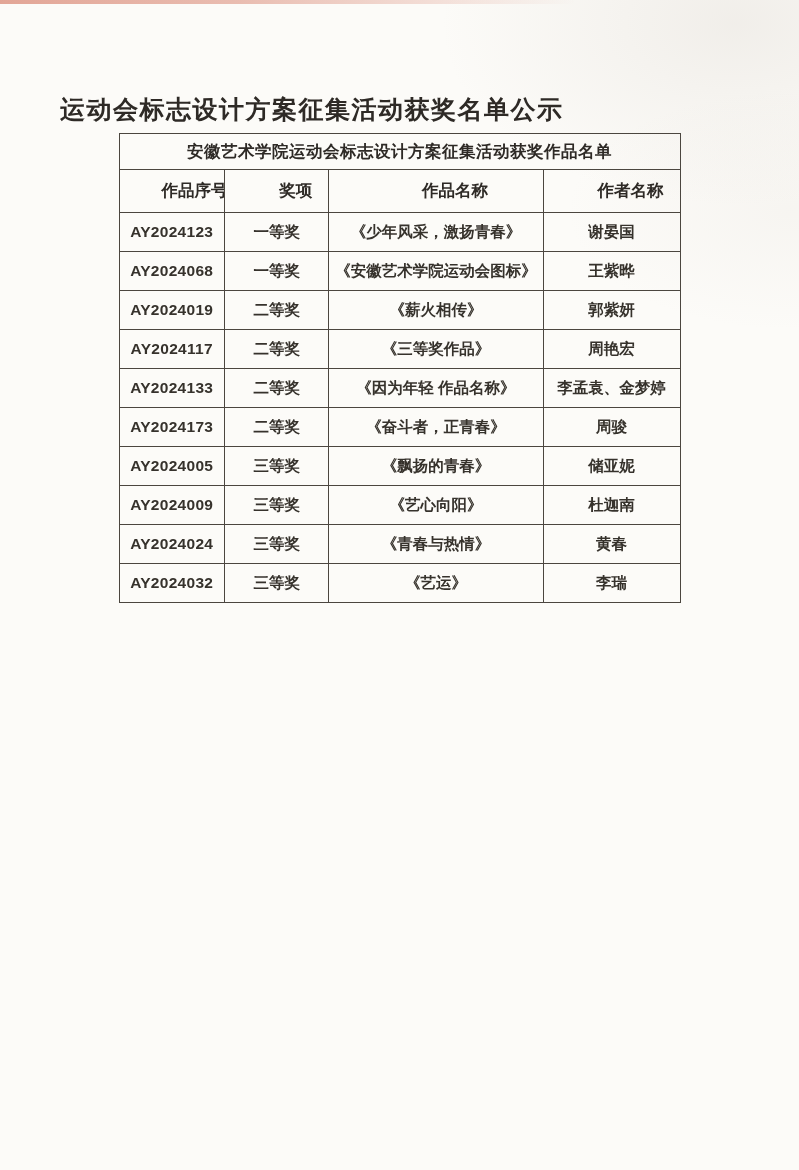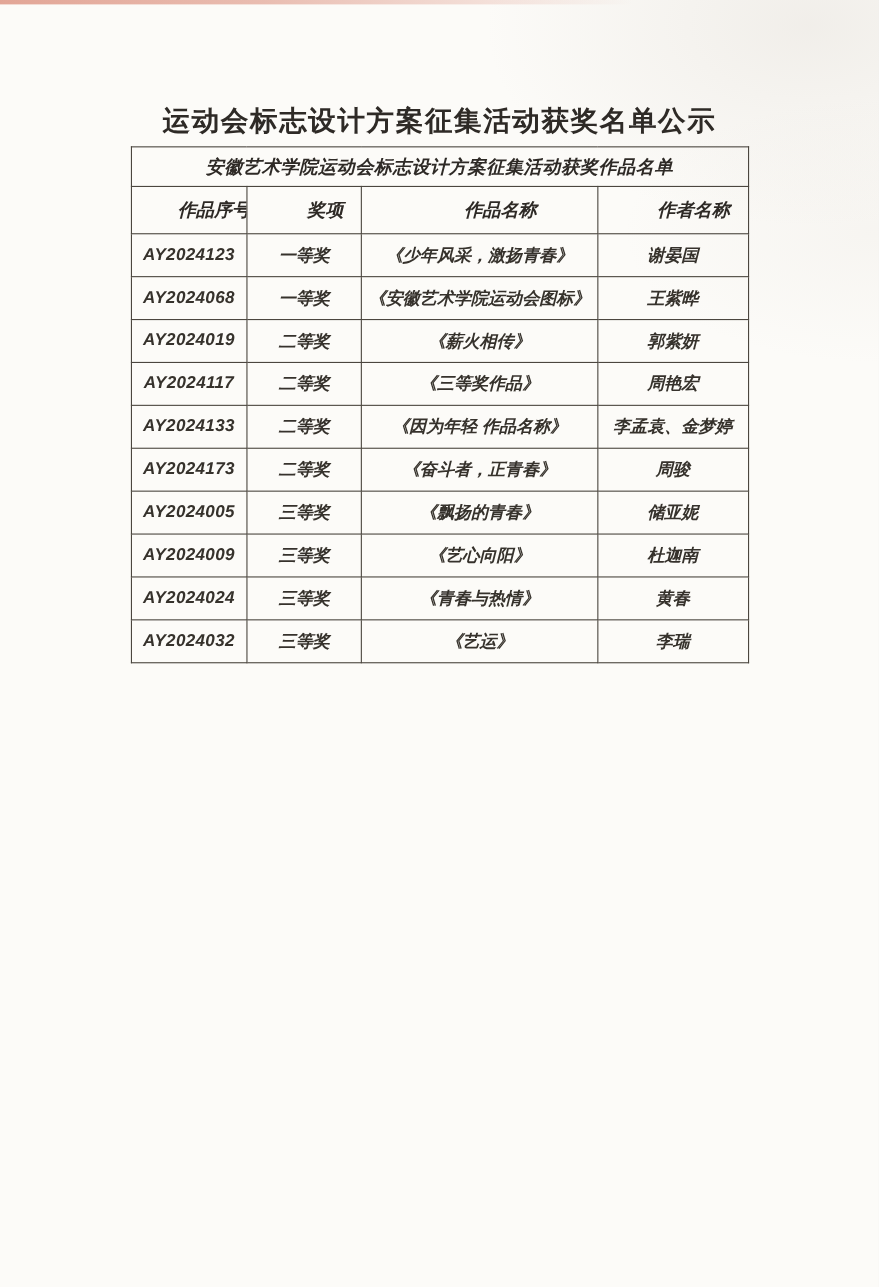--- a/index.html
+++ b/index.html
@@ -27,21 +27,21 @@
     width: 100%;
     height: 4px;
     background: linear-gradient(to right,
       rgba(205,95,70,0.55) 0%,
       rgba(205,95,70,0.40) 30%,
       rgba(205,95,70,0.18) 55%,
       rgba(205,95,70,0.0) 72%);
   }
   .doc-title {
     margin: 93px 60px 0 60px;
-    text-align: center;
+    text-align: left;
     font-family: "Liberation Sans", sans-serif;
     font-size: 25px;
     font-weight: 700;
     letter-spacing: 1.5px;
     color: #2e2a26;
   }
   .doc-paragraph {
     width: 570px;
     margin: 17px auto 0 auto;
     font-size: 20px;
@@ -52,21 +52,20 @@
     font-weight: 600;
     color: #36322c;
     word-break: break-all;
   }
   table.awards {
     width: 562px;
     margin: 7px auto 0 auto;
     border-collapse: collapse;
     table-layout: fixed;
     font-family: "Liberation Sans", sans-serif;
-    font-style: italic;
   }
   table.awards th, table.awards td {
     border: 1.6px solid #4b463f;
     padding: 0 4px;
     text-align: center;
     vertical-align: middle;
     overflow: hidden;
     white-space: nowrap;
   }
   th.table-title-cell {

